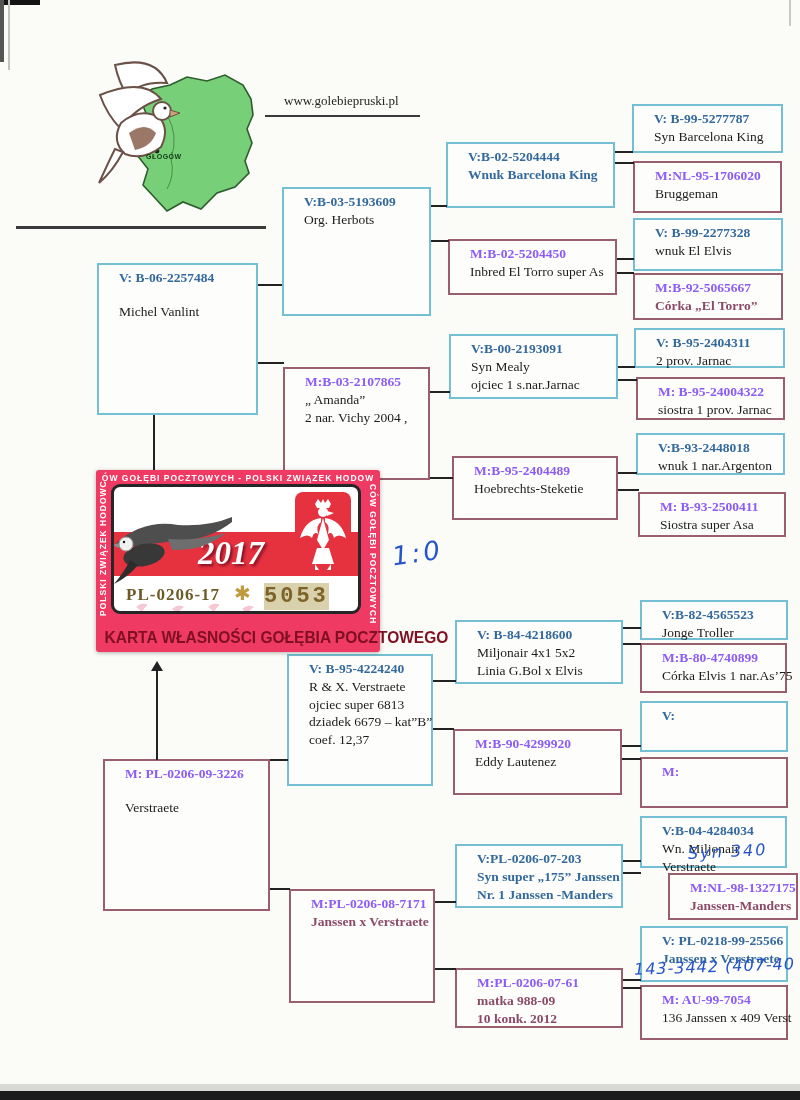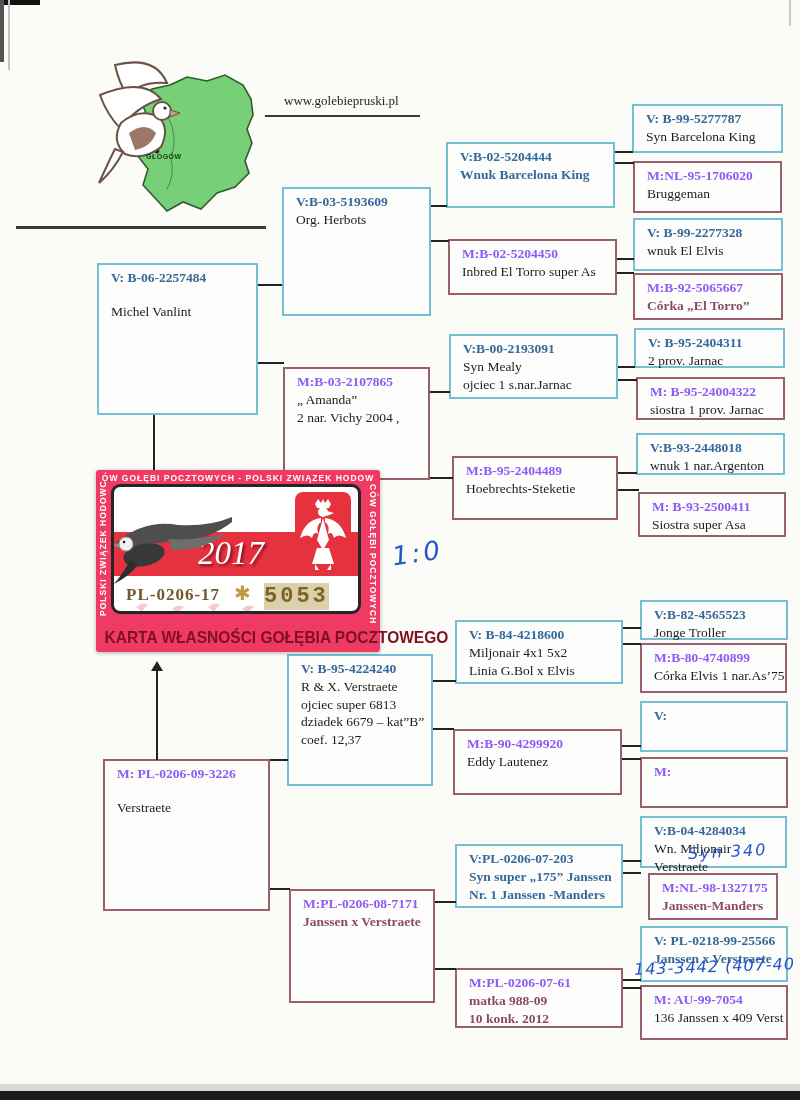--- a/index.html
+++ b/index.html
@@ -13,21 +13,21 @@
   .rule{position:absolute;background:#3a3a3a;}
 
   
   .title{position:absolute;left:240px;top:58px;font-size:28px;font-weight:bold;
     color:#3f76b3;letter-spacing:1px;text-shadow:1.5px 1.5px 0 #b9cfe6;}
   .site{position:absolute;left:284px;top:93px;font-size:13px;color:#1f1f1f;}
   .map-label{position:absolute;left:146px;top:153px;font-size:7px;font-weight:bold;
     color:#123a12;font-family:"Liberation Sans",sans-serif;letter-spacing:.5px;}
 
   
-  .pbox{position:absolute;background:rgba(255,255,255,.55);padding:4px 12px;
+  .pbox{position:absolute;background:rgba(255,255,255,.55);padding:4px 20px;
     font-size:13.5px;line-height:1.32;color:#1c1c1c;}
   .pbox.v{border:2px solid #74bfd4;}
   .pbox.m{border:2px solid #9a5f6e;}
   .pbox .code{display:block;font-weight:bold;white-space:nowrap;}
   .pbox.v .code{color:#34699c;}
   .pbox.m .code{color:#8b5cf6;}
   .pbox .line{display:block;white-space:nowrap;}
   .pbox.ball.v .line{color:#34699c;font-weight:bold;}
   .pbox.ball.m .line{color:#8b4a66;font-weight:bold;}
   .pbox.gap .line{margin-top:16px;}
@@ -43,21 +43,21 @@
     font-size:8.5px;font-weight:bold;letter-spacing:1px;white-space:nowrap;}
   .ring-top{top:3px;left:0;right:0;text-align:center;}
   .ring-left{left:2px;top:14px;height:132px;writing-mode:vertical-rl;
     transform:rotate(180deg);text-align:center;}
   .ring-right{right:2px;top:14px;height:132px;writing-mode:vertical-rl;text-align:center;}
   .panel{position:absolute;left:15px;top:14px;width:250px;height:130px;background:#fff;
     border:3px solid #262626;border-radius:9px;overflow:hidden;}
   .band-red{position:absolute;left:0;right:0;top:45px;height:44px;background:#e6313f;}
   .polska{position:absolute;left:32px;top:4px;font-size:30px;font-weight:bold;
     color:#d3293b;letter-spacing:3px;z-index:2;}
-  .year{position:absolute;left:84px;top:48px;font-size:33px;font-weight:normal;
+  .year{position:absolute;left:84px;top:48px;font-size:33px;font-weight:bold;
     font-style:italic;color:#fff;text-shadow:2px 2px 3px #7d0f20;z-index:3;}
   .eagle{position:absolute;right:7px;top:5px;z-index:4;}
   .ringno{position:absolute;left:12px;top:98px;font-size:17px;font-weight:bold;
     color:#6d5a26;letter-spacing:1px;z-index:2;}
   .star{position:absolute;left:120px;top:94px;font-size:20px;color:#c09a3e;z-index:2;}
   .chip{position:absolute;left:150px;top:96px;background:#d9d0ac;color:#7c6428;
     font-family:"Liberation Mono",monospace;font-size:22px;font-weight:bold;
     letter-spacing:3px;padding:1px 0;z-index:2;}
   .dove{position:absolute;z-index:1;opacity:.75;}
   .banner{position:absolute;bottom:2px;left:0;right:0;height:26px;line-height:26px;
@@ -214,21 +214,21 @@
         <span class="code">V:</span>
       </div>
       <div class="pbox m" style="left: 640px; top: 757px; width: 148px; height: 51px;">
         <span class="code">M:</span>
       </div>
       <div class="pbox v" style="left: 640px; top: 816px; width: 147px; height: 52px;">
         <span class="code">V:B-04-4284034</span>
         <span class="line">Wn. Miljonair</span>
         <span class="line">Verstraete</span>
       </div>
-      <div class="pbox m ball" style="left: 648px; top: 873px; width: 130px; height: 47px;">
+      <div class="pbox m ball" style="left: 668px; top: 873px; width: 130px; height: 47px;">
         <span class="code">M:NL-98-1327175</span>
         <span class="line">Janssen-Manders</span>
       </div>
       <div class="pbox v ball" style="left: 640px; top: 926px; width: 148px; height: 56px;">
         <span class="code">V: PL-0218-99-25566</span>
         <span class="line">Janssen x Verstraete</span>
       </div>
       <div class="pbox m" style="left: 640px; top: 985px; width: 148px; height: 55px;">
         <span class="code">M: AU-99-7054</span>
         <span class="line">136 Janssen x 409 Verst</span>

